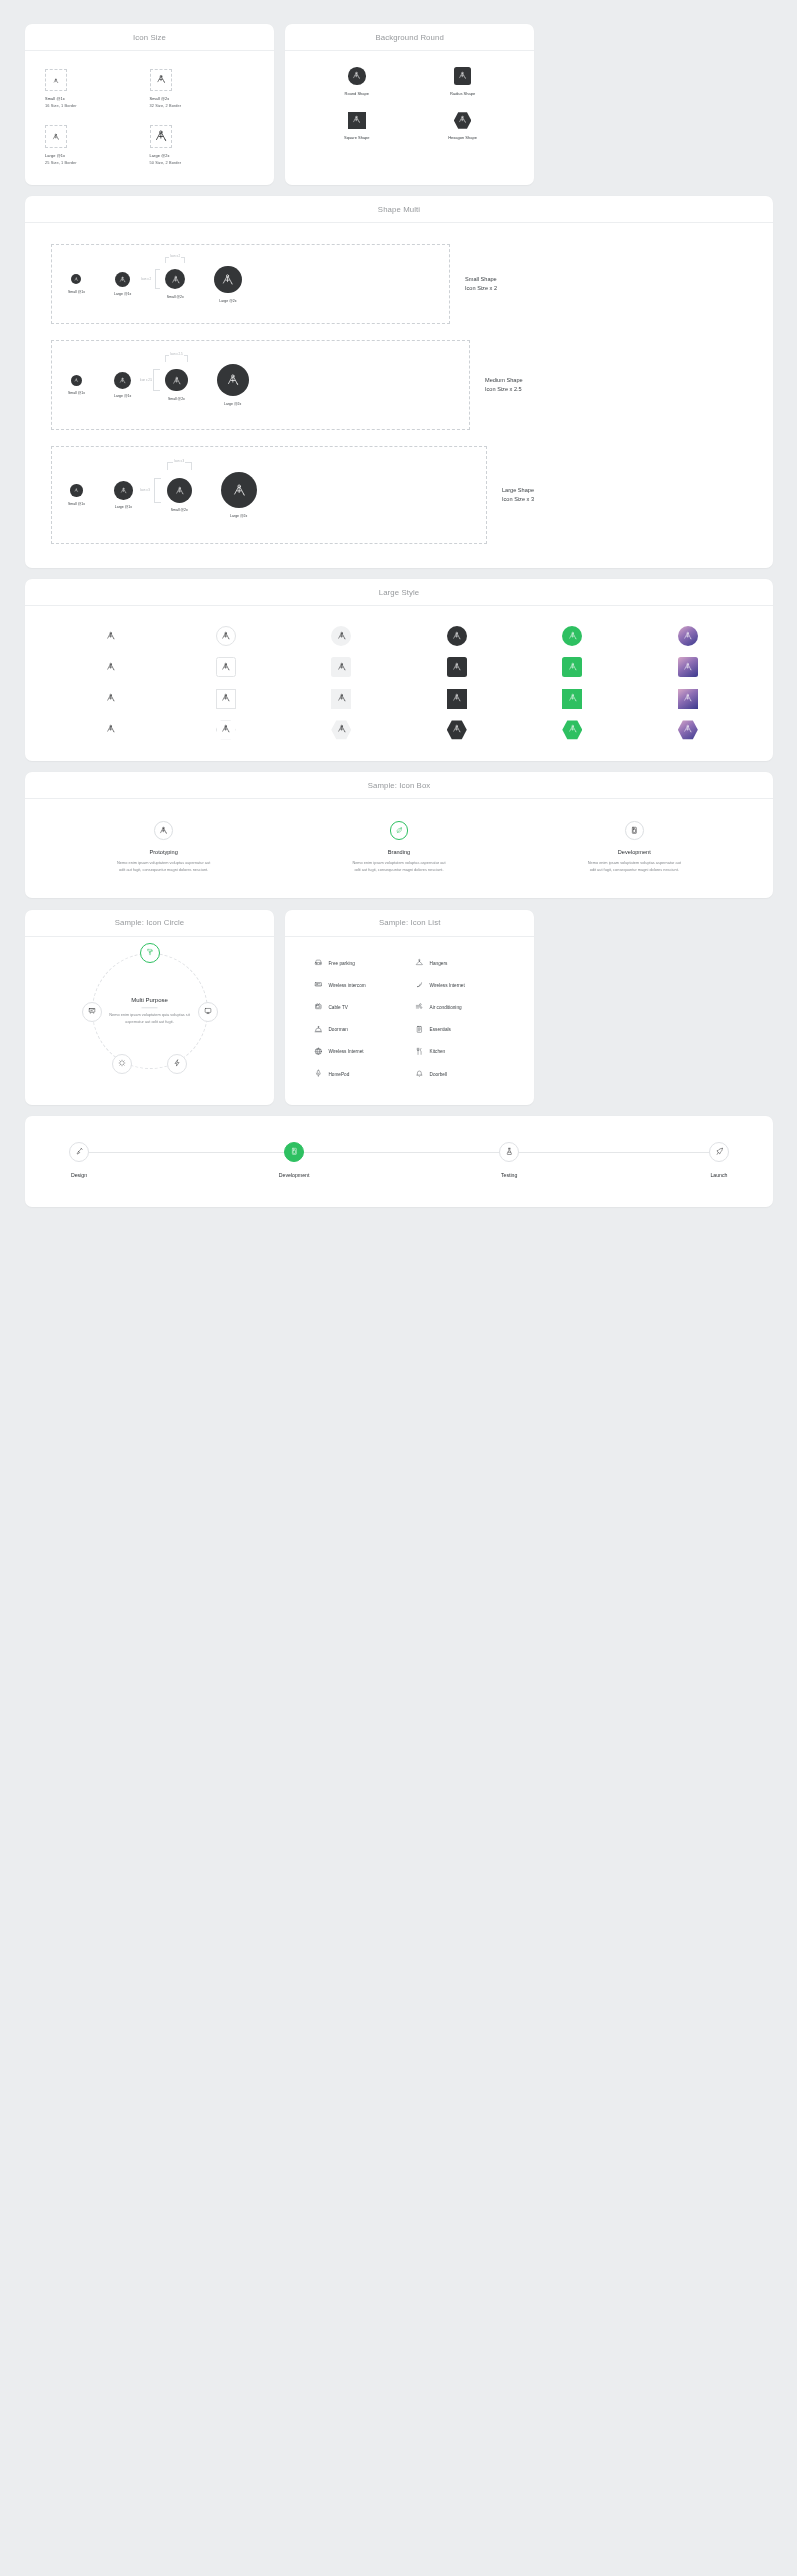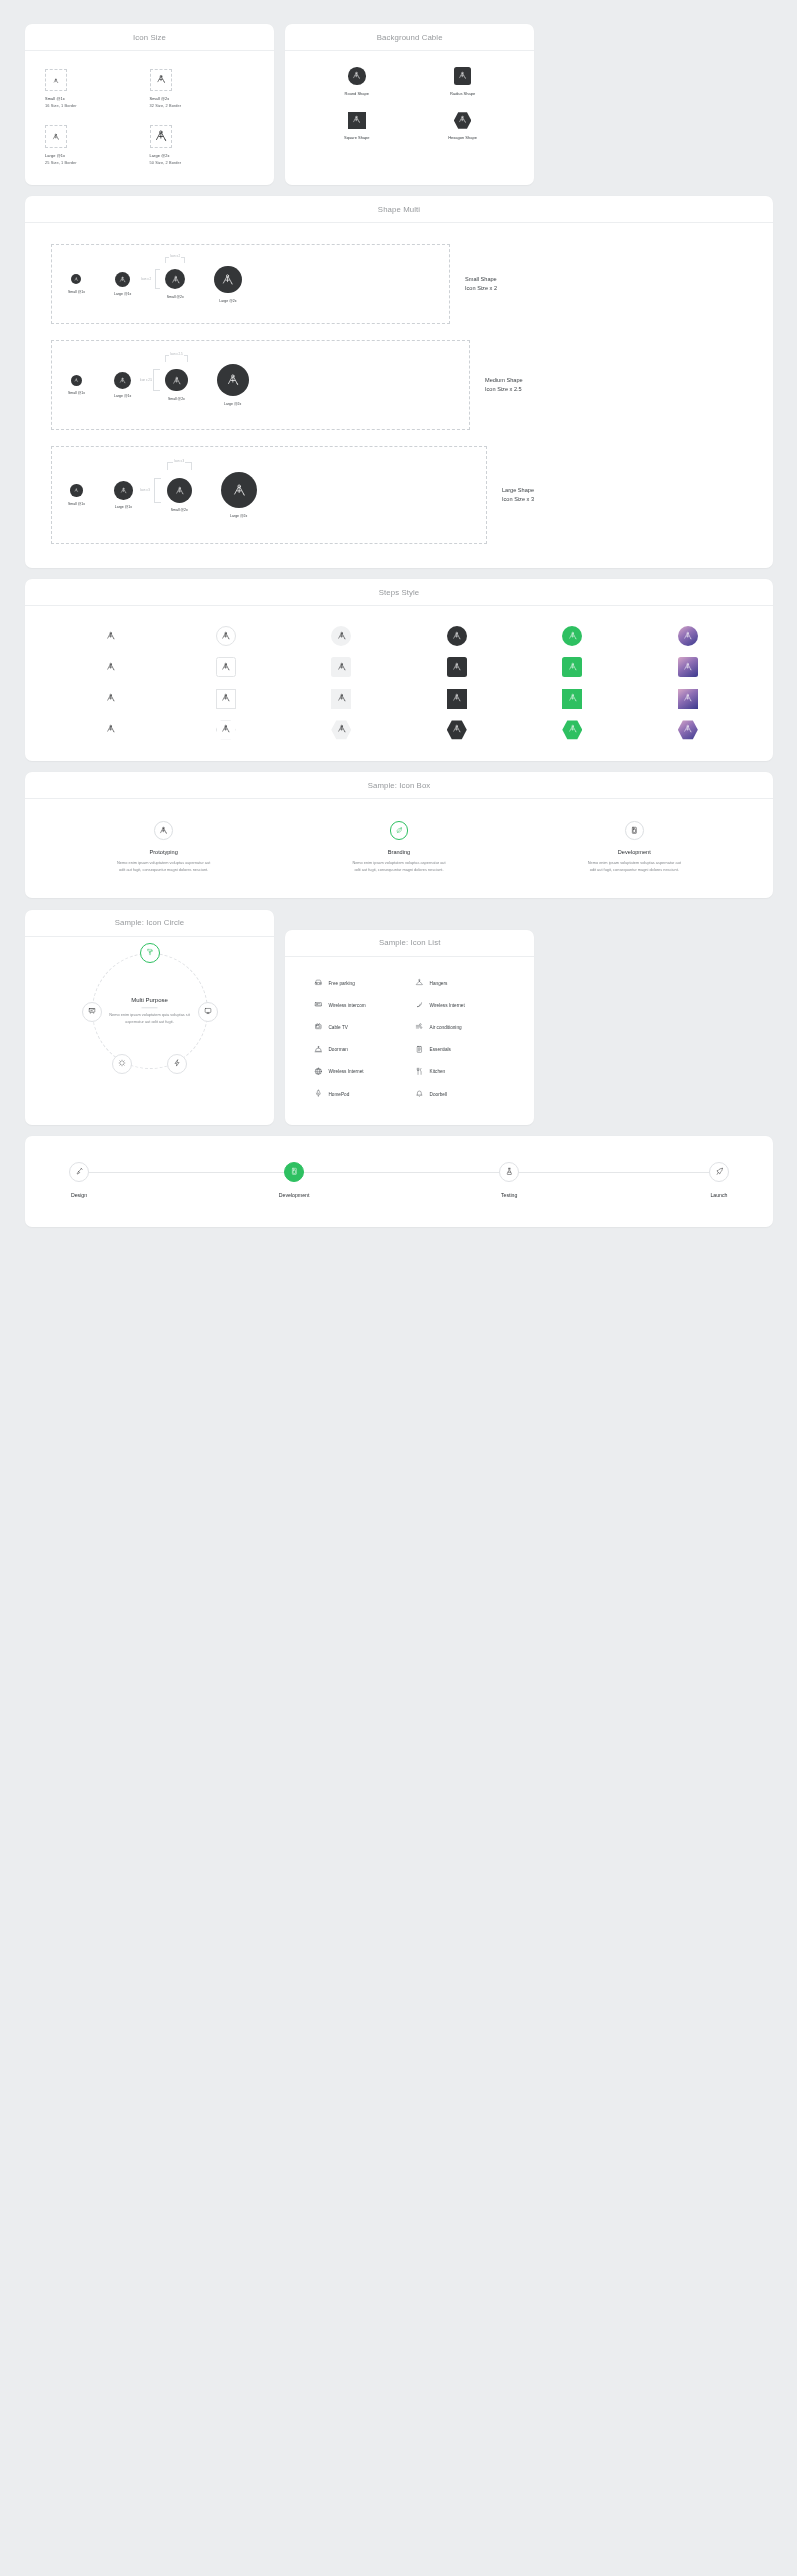--- a/index.html
+++ b/index.html
@@ -255,21 +255,21 @@
                 <div>Large @2x</div>
                 <div class="sub">50 Size, 2 Border</div>
               </div>
             </div>
           </div>
       </div>
     </div>
 
     <div class="card" style="width:249px;">
       <div class="card-head">
-        <div class="card-head-title">Background Cable</div>
+        <div class="card-head-title">Background Round</div>
       </div>
       <div class="bgshape-body">
         <div class="bgshape-grid" id="bgShapeGrid">
             <div class="bgshape-cell">
               <div class="sh sh-round">
                 <span><svg viewBox="0 0 24 24" width="8.7" height="8.7" fill="none" stroke="#ffffff" stroke-width="1.3" stroke-linecap="round" stroke-linejoin="round">
                     <circle cx="12" cy="5.4" r="2.1"></circle>
                     <path d="M10.6 7.1 4.4 18.6"></path>
                     <path d="M13.4 7.1 19.6 18.6"></path>
                     <path d="M12 7.5V16"></path>
@@ -524,21 +524,21 @@
           <div class="ss-label">
             <div>Large Shape</div>
             <div>Icon Size x 3</div>
           </div>
         </div>
       </div>
   </div>
 
   <div class="card mb">
     <div class="card-head">
-      <div class="card-head-title">Steps Style</div>
+      <div class="card-head-title">Large Style</div>
     </div>
     <div class="iconstyle-body" id="iconStyleBody">
         <div class="is-row">
           <div class="is-box st-plain " style="background: transparent; border: none;">
             <span><svg viewBox="0 0 24 24" width="9.3" height="9.3" fill="none" stroke="#1d1f21" stroke-width="1.3" stroke-linecap="round" stroke-linejoin="round">
                 <circle cx="12" cy="5.4" r="2.1"></circle>
                 <path d="M10.6 7.1 4.4 18.6"></path>
                 <path d="M13.4 7.1 19.6 18.6"></path>
                 <path d="M12 7.5V16"></path>
                 <path d="M8.7 13.2h6.6"></path>
@@ -882,21 +882,21 @@
             </div>
             <div class="node n-br">
               <span><svg viewBox="0 0 24 24" width="8" height="8" fill="none" stroke="#1d1f21" stroke-width="1.3" stroke-linecap="round" stroke-linejoin="round">
                   <path d="M13.6 2.8 5.8 13.4h5.4L10.4 21.2l7.8-10.6h-5.4z"></path>
                 </svg></span>
             </div>
           </div>
       </div>
     </div>
 
-    <div class="card" style="width:249px;margin-top:20px;">
+    <div class="card" style="width:249px;">
       <div class="card-head">
         <div class="card-head-title">Sample: Icon List</div>
       </div>
       <div class="iconlist-body">
         <div class="iconlist-grid" id="iconListGrid">
             <div class="li">
               <span><svg viewBox="0 0 24 24" width="8.7" height="8.7" fill="none" stroke="#3d4246" stroke-width="1.15" stroke-linecap="round" stroke-linejoin="round">
                   <path d="M4.2 12.6 6 7.2a2 2 0 0 1 1.9-1.4h8.2A2 2 0 0 1 18 7.2l1.8 5.4"></path>
                   <rect x="3.4" y="12.6" width="17.2" height="5.6" rx="1.6"></rect>
                   <circle cx="7.6" cy="15.6" r=".9"></circle>

